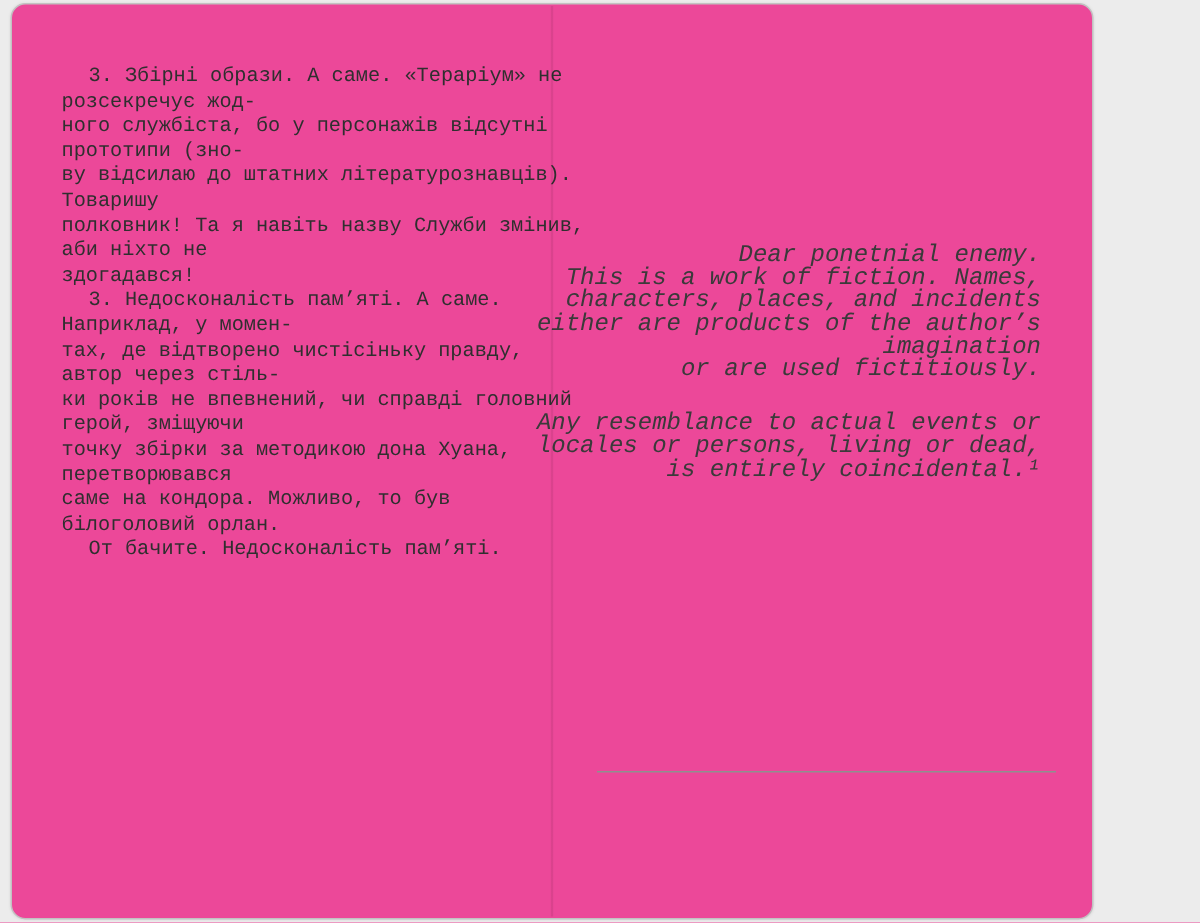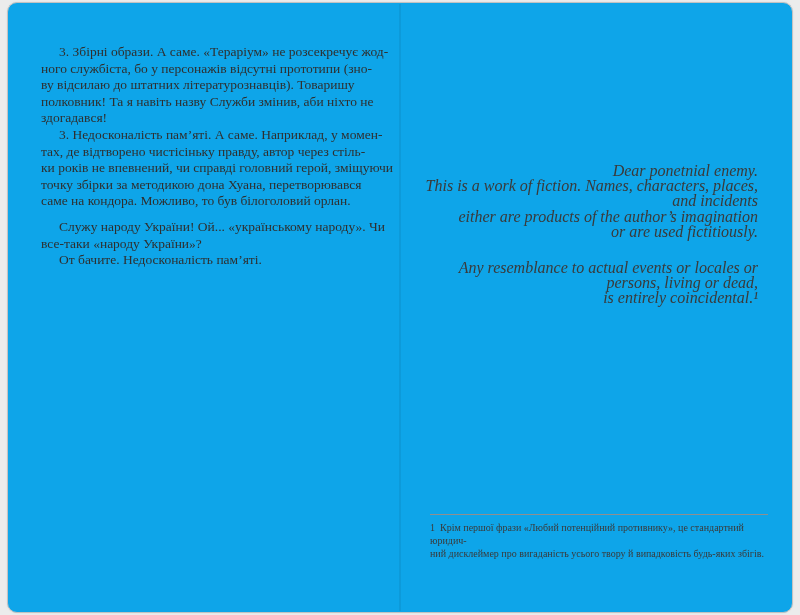--- a/index.html
+++ b/index.html
@@ -6,25 +6,26 @@
   html, body { width: 800px; height: 615px; }
   body {
     background: #ececec;
     font-family: "Liberation Serif", "DejaVu Serif", serif;
     position: relative;
     overflow: hidden;
   }
   .book {
     position: absolute;
     left: 7px; top: 2px;
-    width: 786px; height: 611px;
-    background: #0ea5e9;
+    width: 722px; height: 611px;
+    background: #ec4899;
     border: 1px solid #c2c2c2;
     border-radius: 10px;
     box-shadow: 0 0 2px rgba(0,0,0,0.08);
+    font-family: Liberation Mono, monospace;
   }
   .page {
     position: absolute;
     top: 0; bottom: 0;
     width: 50%;
   }
   .page-left { left: 0; }
   .page-right { right: 0; }
   .divider {
     position: absolute;
@@ -84,35 +85,31 @@
       <p class="para">3. Збірні образи. А саме. «Тераріум» не розсекречує жод-
 ного службіста, бо у персонажів відсутні прототипи (зно-
 ву відсилаю до штатних літературознавців). Товаришу
 полковник! Та я навіть назву Служби змінив, аби ніхто не
 здогадався!</p>
       <p class="para">3. Недосконалість пам’яті. А саме. Наприклад, у момен-
 тах, де відтворено чистісіньку правду, автор через стіль-
 ки років не впевнений, чи справді головний герой, зміщуючи
 точку збірки за методикою дона Хуана, перетворювався
 саме на кондора. Можливо, то був білоголовий орлан.</p>
-      <p class="para para-gap">Служу народу України! Ой... «українському народу». Чи
-все-таки «народу України»?</p>
       <p class="para">От бачите. Недосконалість пам’яті.</p>
     </div>
   </div>
 
   <div class="page page-right">
     <div class="epigraph">
       <p>Dear ponetnial enemy.
 This is a work of fiction. Names, characters, places, and incidents
 either are products of the author’s imagination
 or are used fictitiously.</p>
       <p class="epigraph-bottom">Any resemblance to actual events or locales or persons, living or dead,
 is entirely coincidental.¹</p>
     </div>
     <div class="footnote-rule"></div>
-    <div class="footnote">1 Крім першої фрази «Любий потенційний противнику», це стандартний юридич-
-ний дисклеймер про вигаданість усього твору й випадковість будь-яких збігів.</div>
   </div>
 
   <div class="divider"></div>
 
 </div>
 
 </body></html>

